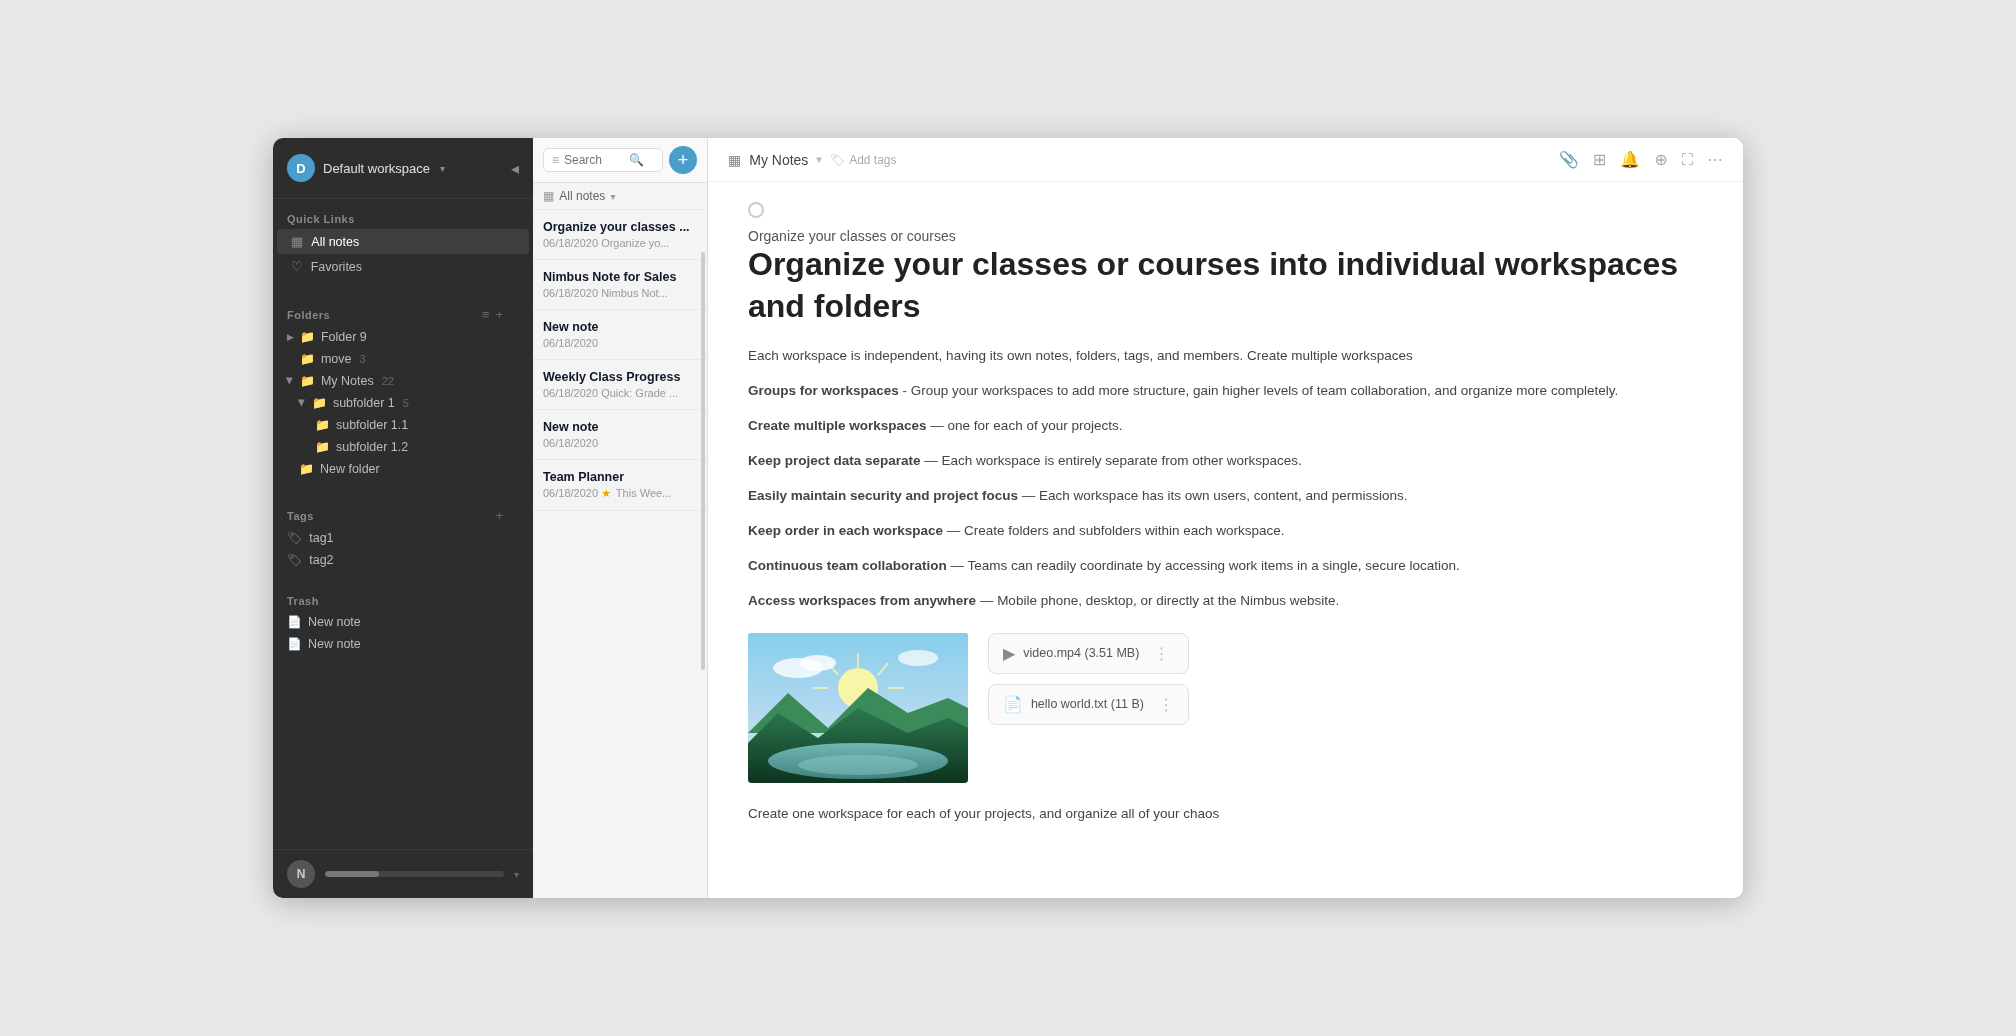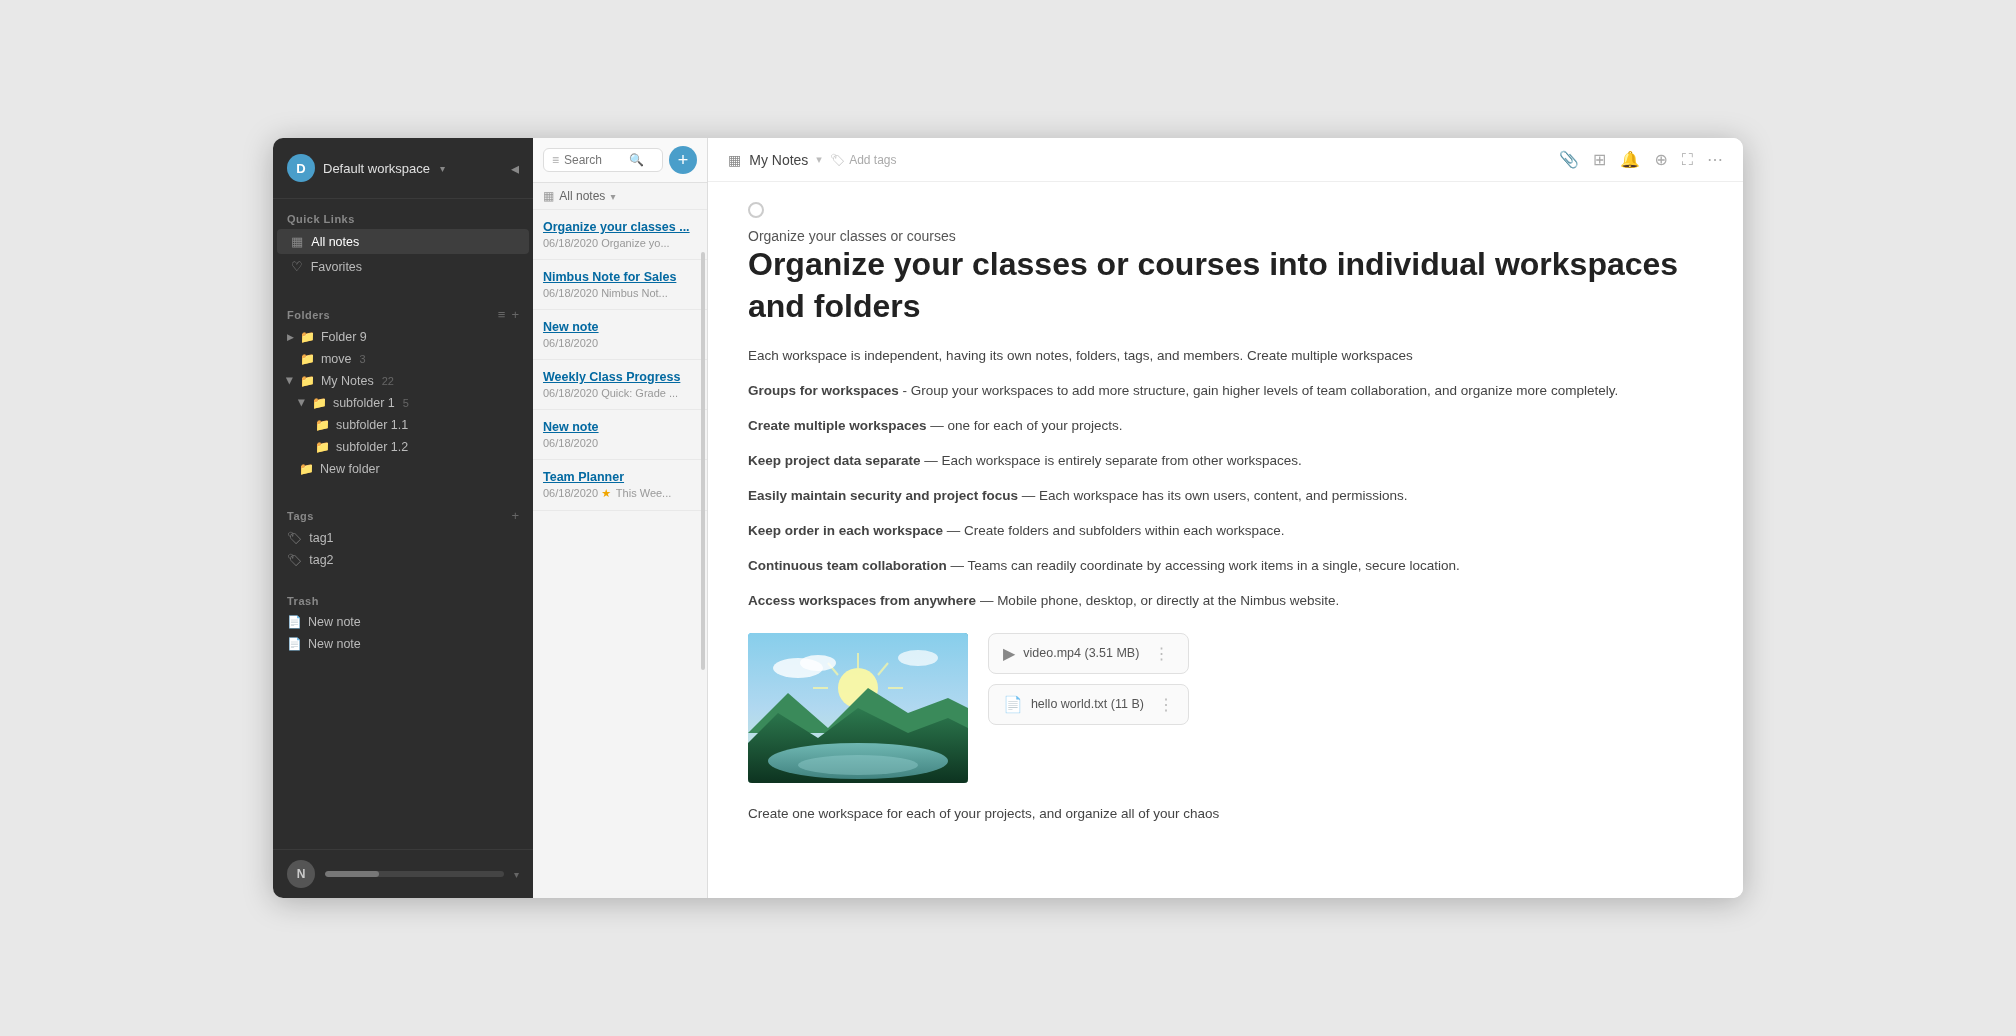--- a/index.html
+++ b/index.html
@@ -96,21 +96,21 @@
     .folder-item .folder-icon { font-size: 12px; color: #888; }
     .folder-item .count { color: #666; font-size: 11px; margin-left: 2px; }
 
     .folder-child { padding-left: 26px; }
     .folder-grandchild { padding-left: 42px; }
 
     .section-header {
       display: flex;
       align-items: center;
       justify-content: space-between;
-      padding: 8px 14px 4px 14px;
+      padding: 8px 30px 4px 14px;
     }
     .section-header-label {
       font-size: 11px;
       color: #888;
       font-weight: 600;
       letter-spacing: 0.5px;
     }
     .section-actions { display: flex; gap: 6px; }
     .section-actions span { color: #666; font-size: 13px; cursor: pointer; }
 
@@ -222,25 +222,24 @@
 
     .note-item {
       padding: 10px 10px;
       border-bottom: 1px solid #e8e8e8;
       cursor: pointer;
     }
 
     .note-item-title {
       font-size: 12.5px;
       font-weight: 600;
-      color: #0369a1;
+      color: #0f172a;
       white-space: nowrap;
       overflow: hidden;
       text-overflow: ellipsis;
-      text-decoration: underline;
     }
     .note-item-meta {
       font-size: 11px;
       color: #999;
       margin-top: 3px;
       white-space: nowrap;
       overflow: hidden;
       text-overflow: ellipsis;
     }
     .note-item-meta .star { color: #f0a500; margin-right: 2px; }

